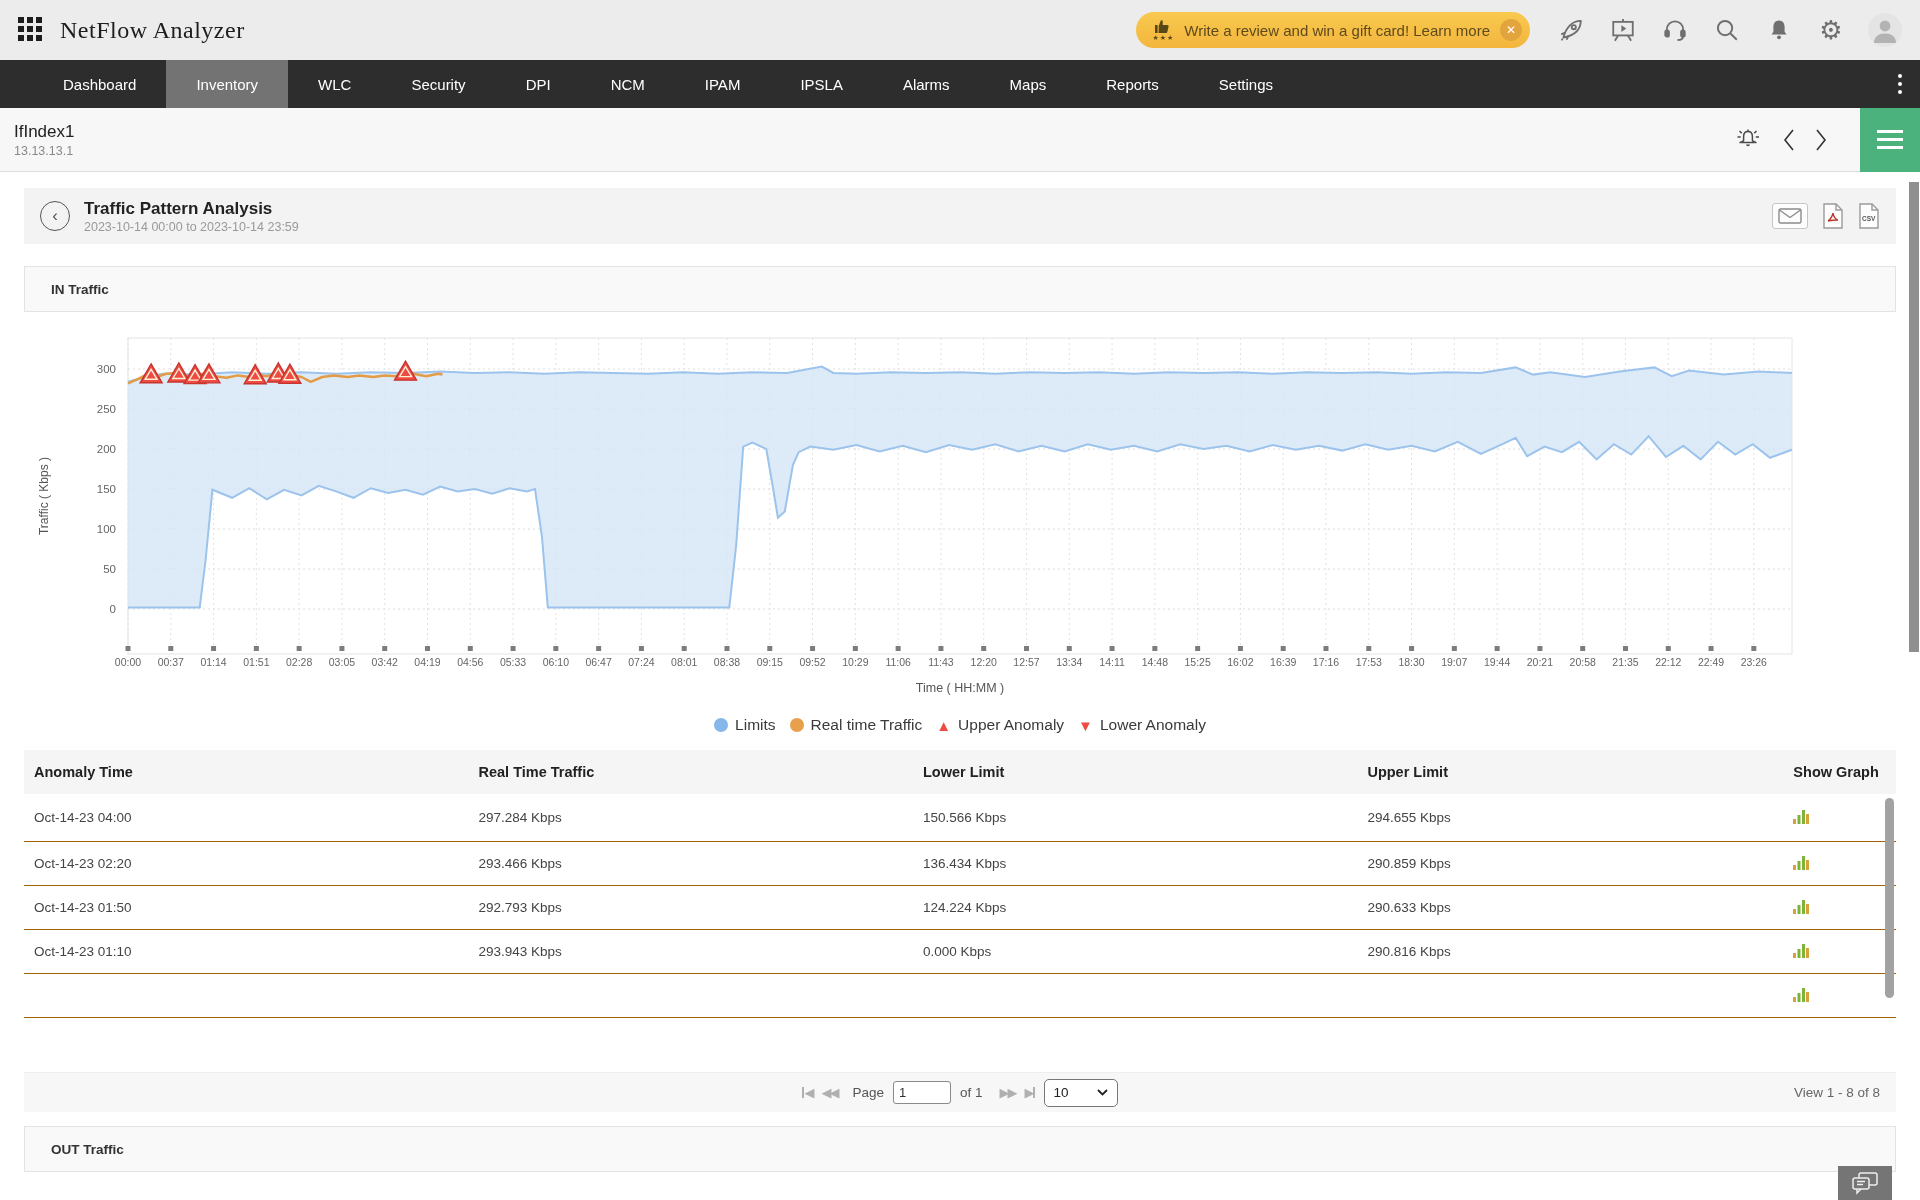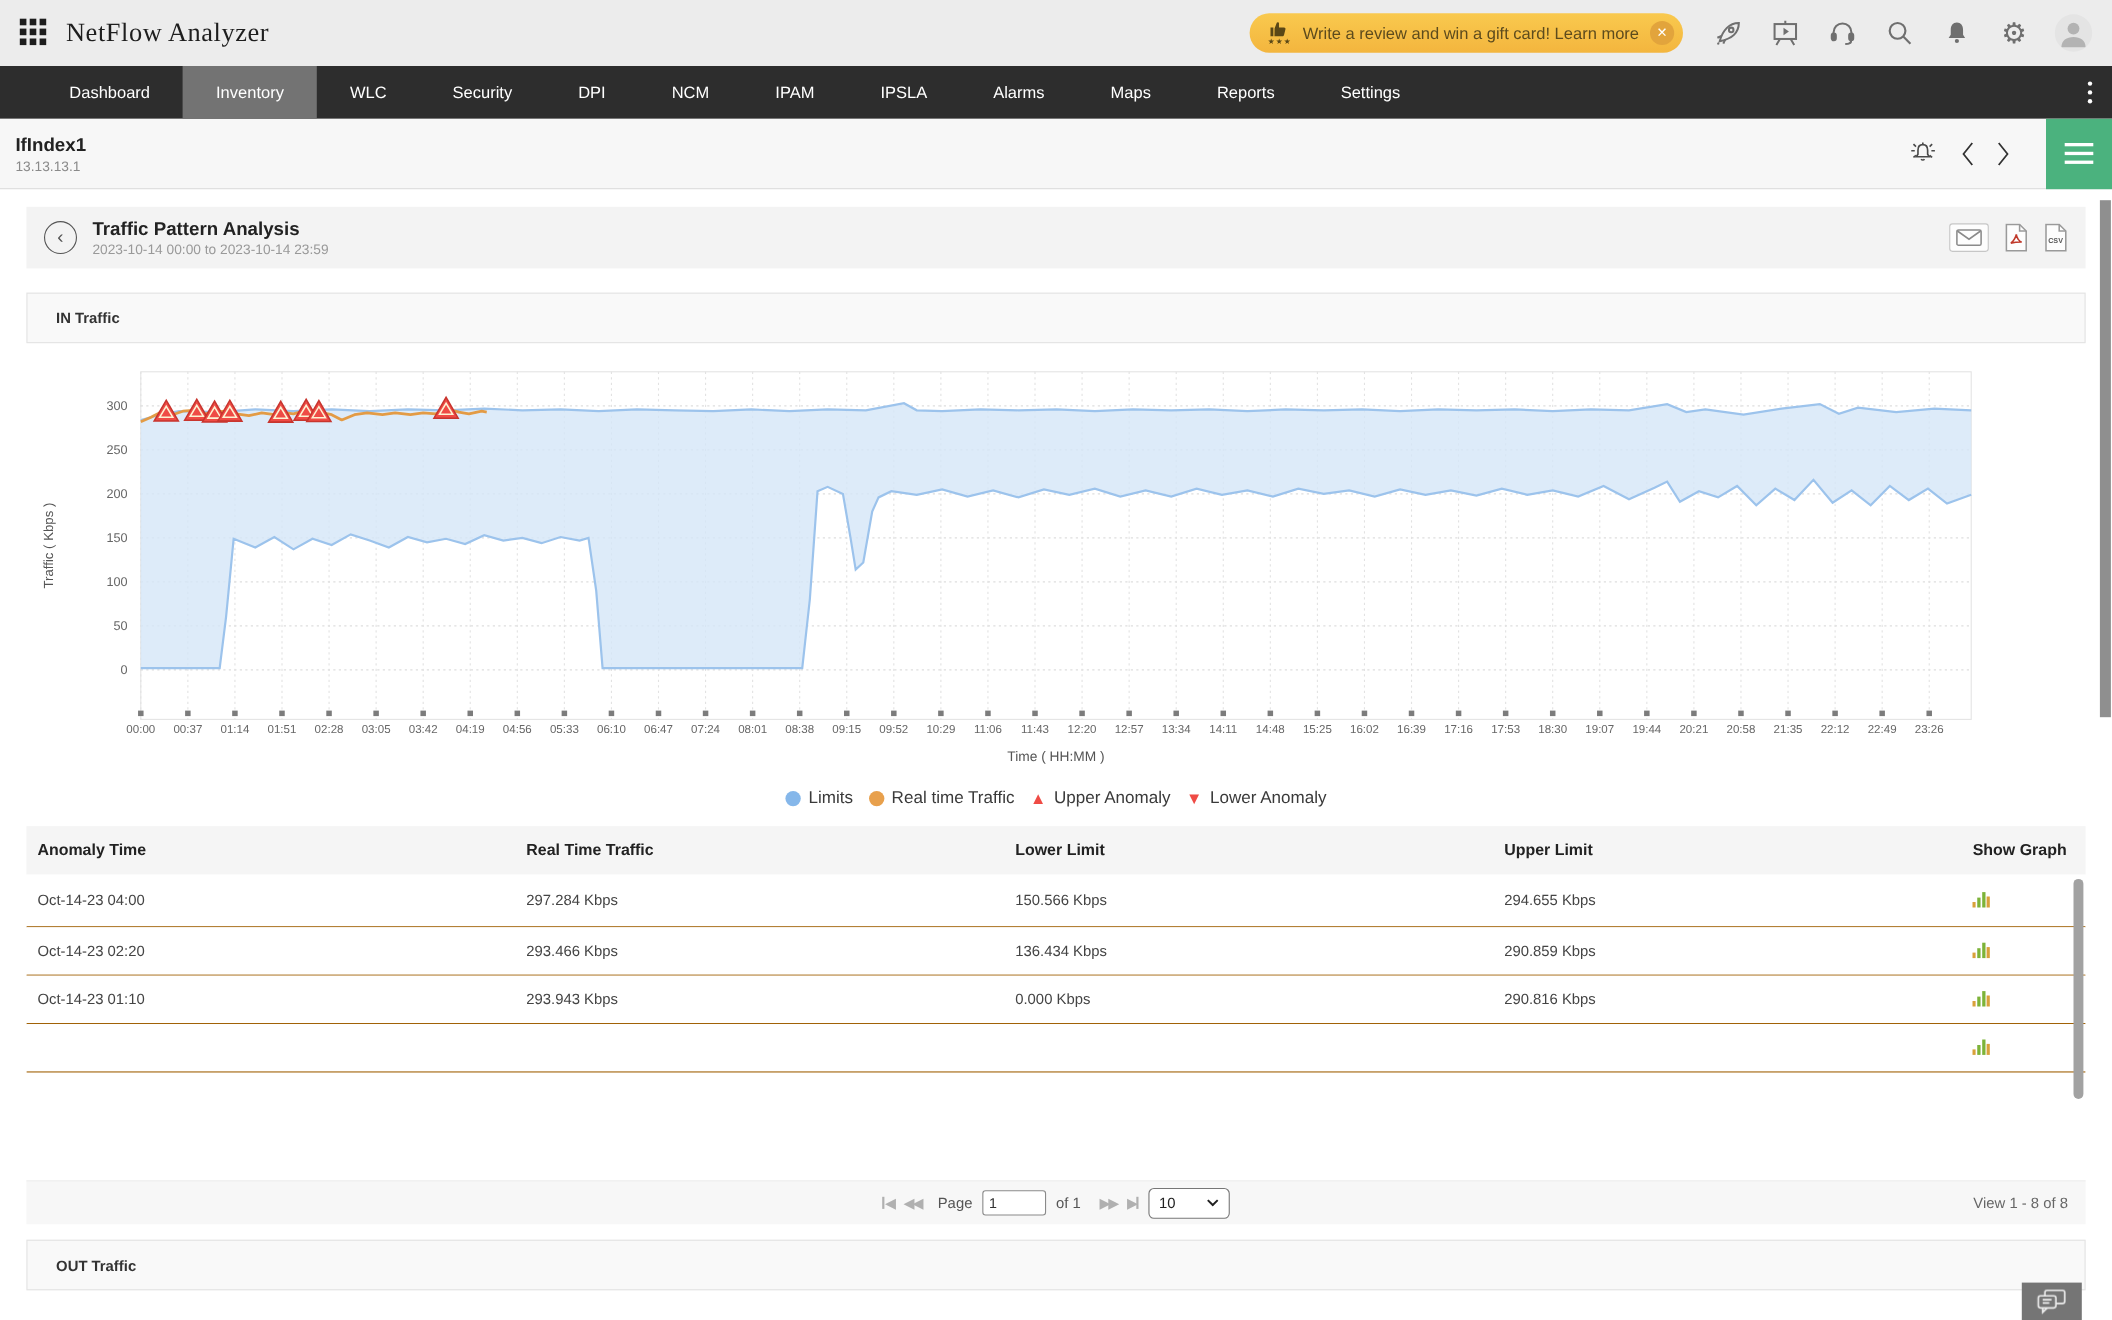--- a/index.html
+++ b/index.html
@@ -24,21 +24,21 @@
   
   .navbar { height:48px; background:#2d2d2d; display:flex; align-items:stretch; }
   .nav-tabs { display:flex;padding-left:33px; }
   .nav-tab { color:#fff; font-size:15px; display:flex; align-items:center; padding:0 30px; cursor:pointer; }
   .nav-tab.active { background:#737373; }
   .nav-more { margin-left:auto; width:40px; display:flex; flex-direction:column; gap:4px; align-items:center; justify-content:center; cursor:pointer; }
   .nav-more i { width:4px; height:4px; border-radius:50%; background:#fff; }
 
   
   .subheader { height:64px; background:#f7f7f7; border-bottom:1px solid #ddd; display:flex; align-items:center; padding-left:14px; }
-  .sub-title { font-size:17px; font-weight:bold; color:#222; }
+  .sub-title { font-size:17px; font-weight:normal; color:#222; }
   .sub-ip { font-size:12.5px; color:#8a8a8a; margin-top:2px; }
   .sub-actions { margin-left:auto; display:flex; align-items:center; gap:18px; }
   .chev-btn { color:#444; cursor:pointer; display:flex; }
   .green-menu { width:60px; height:64px; background:#4bb27e; display:flex; flex-direction:column; gap:5px; align-items:center; justify-content:center; cursor:pointer; margin-left:14px; }
   .green-menu i { width:26px; height:3px; background:#fff; }
 
   
   main { padding:0 24px; }
   .report-bar { margin-top:16px; height:56px; background:#f3f3f3; display:flex; align-items:center; padding:0 16px; }
   .back-btn { width:30px; height:30px; border:1.6px solid #555; border-radius:50%; display:flex; align-items:center; justify-content:center;
@@ -459,20 +459,32 @@
             <div>136.434 Kbps</div>
             <div>290.859 Kbps</div>
             <div><svg width="16" height="17" viewBox="0 0 16 17">
                 <rect x="0" y="11" width="3" height="5" fill="#d9a13a"></rect>
                 <rect x="4.5" y="7" width="3" height="9" fill="#7db338"></rect>
                 <rect x="9" y="2" width="3" height="14" fill="#7db338"></rect>
                 <rect x="13" y="6" width="3" height="10" fill="#d9a13a"></rect>
               </svg></div>
           </div>
           <div class="t-row">
+            <div>Oct-14-23 01:50</div>
+            <div>292.793 Kbps</div>
+            <div>124.224 Kbps</div>
+            <div>290.633 Kbps</div>
+            <div><svg width="16" height="17" viewBox="0 0 16 17">
+                <rect x="0" y="11" width="3" height="5" fill="#d9a13a"></rect>
+                <rect x="4.5" y="7" width="3" height="9" fill="#7db338"></rect>
+                <rect x="9" y="2" width="3" height="14" fill="#7db338"></rect>
+                <rect x="13" y="6" width="3" height="10" fill="#d9a13a"></rect>
+              </svg></div>
+          </div>
+          <div class="t-row">
             <div>Oct-14-23 01:10</div>
             <div>293.943 Kbps</div>
             <div>0.000 Kbps</div>
             <div>290.816 Kbps</div>
             <div><svg width="16" height="17" viewBox="0 0 16 17">
                 <rect x="0" y="11" width="3" height="5" fill="#d9a13a"></rect>
                 <rect x="4.5" y="7" width="3" height="9" fill="#7db338"></rect>
                 <rect x="9" y="2" width="3" height="14" fill="#7db338"></rect>
                 <rect x="13" y="6" width="3" height="10" fill="#d9a13a"></rect>
               </svg></div>

